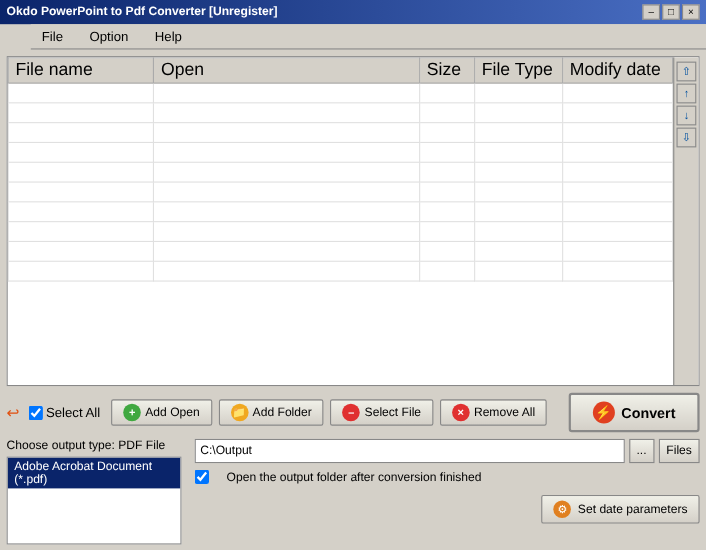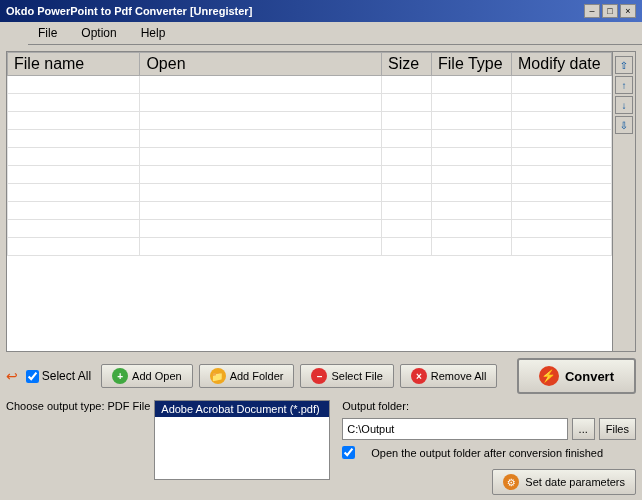--- a/index.html
+++ b/index.html
@@ -172,29 +172,30 @@
       color: white;
       font-size: 12px;
     }
     .bottom-section {
       display: flex;
       gap: 12px;
       align-items: flex-start;
     }
     .output-type-box {
       display: flex;
+      flex-direction: column;
       gap: 4px;
     }
     .output-type-label {
       font-size: 11px;
     }
     .output-type-list {
       border: 1px solid #888;
       background: white;
-      width: 176px;
+      width: 159px;
       height: 80px;
       overflow-y: auto;
       font-size: 11px;
     }
     .output-type-item {
       padding: 2px 6px;
       background: #0a246a;
       color: white;
     }
     .output-folder-section {
@@ -409,21 +410,20 @@
   <div class="bottom-section">
 
     <div class="output-type-box">
       <span class="output-type-label">Choose output type:  PDF File</span>
       <div class="output-type-list">
         <div class="output-type-item">Adobe Acrobat Document (*.pdf)</div>
       </div>
     </div>
 
     <div class="output-folder-section">
-      <span class="output-folder-label">Output folder:</span>
       <div class="output-folder-row">
         <input class="output-folder-input" type="text" value="C:\Output" style="">
         <button class="btn-small">...</button>
         <button class="btn-small">Files</button>
       </div>
       <label class="checkbox-row">
         <input type="checkbox" checked="" style="">
         <span>Open the output folder after conversion finished</span>
       </label>
       <button class="btn-set-more">

